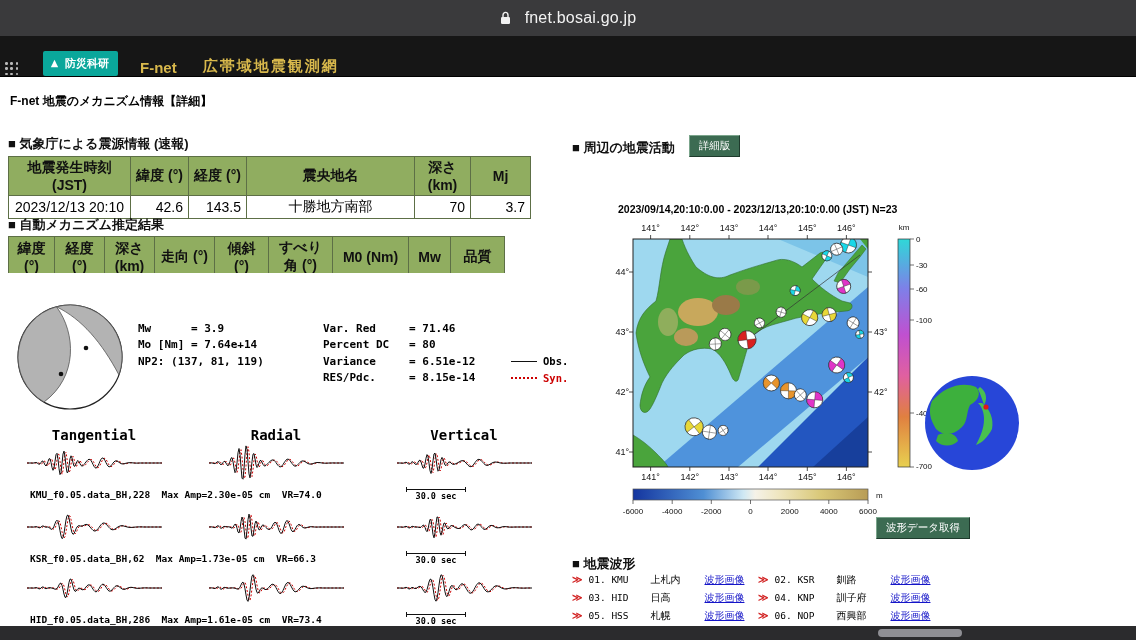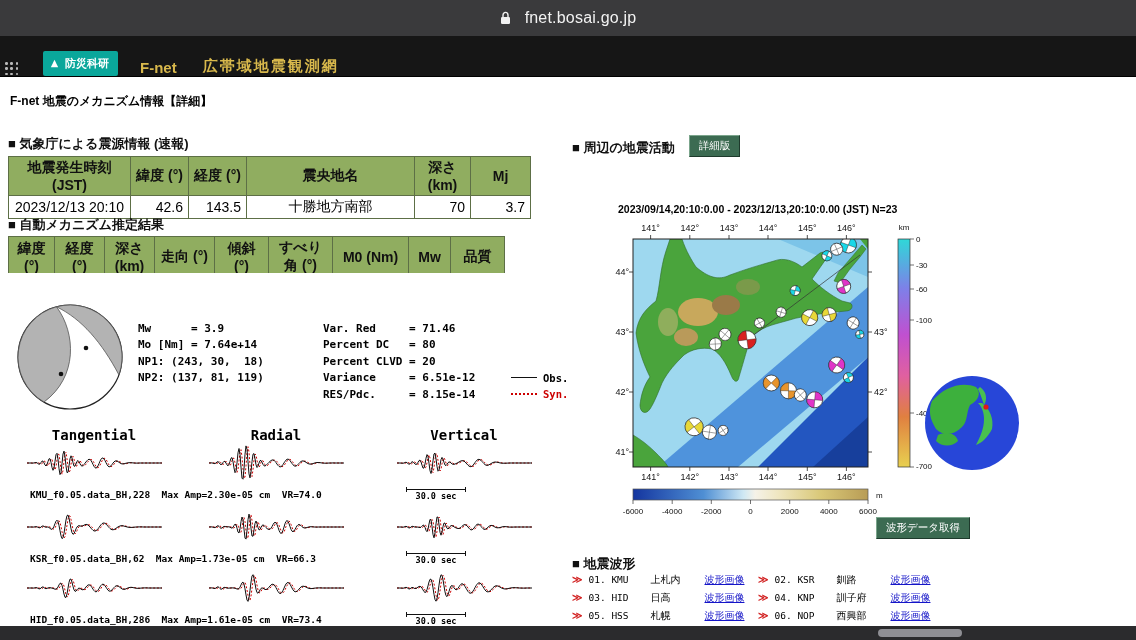--- a/index.html
+++ b/index.html
@@ -181,24 +181,20 @@
   <div id="params">
     <div class="p-row">
         <span class="p-l">Mw      = 3.9</span>
         <span class="p-r">Var. Red     = 71.46</span>
       </div>
     <div class="p-row">
         <span class="p-l">Mo [Nm] = 7.64e+14</span>
         <span class="p-r">Percent DC   = 80</span>
       </div>
     <div class="p-row">
-        <span class="p-l">NP1: (243, 30,  18)</span>
-        <span class="p-r">Percent CLVD = 20</span>
-      </div>
-    <div class="p-row">
       <span class="p-l">NP2: (137, 81, 119)</span>
       <span class="p-r">Variance     = 6.51e-12</span>
       <span class="leg">
           <span class="leg-obs-line"></span>
           <span>Obs.</span>
         </span>
     </div>
     <div class="p-row">
       <span class="p-l"></span>
       <span class="p-r">RES/Pdc.     = 8.15e-14</span>

